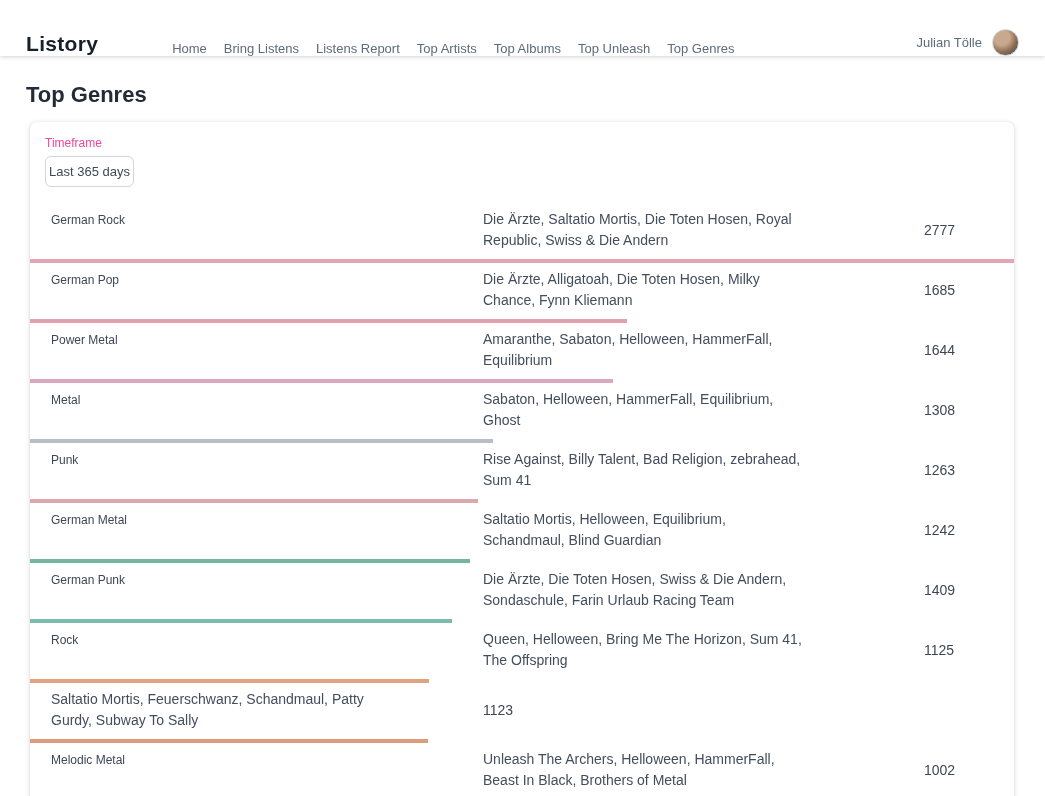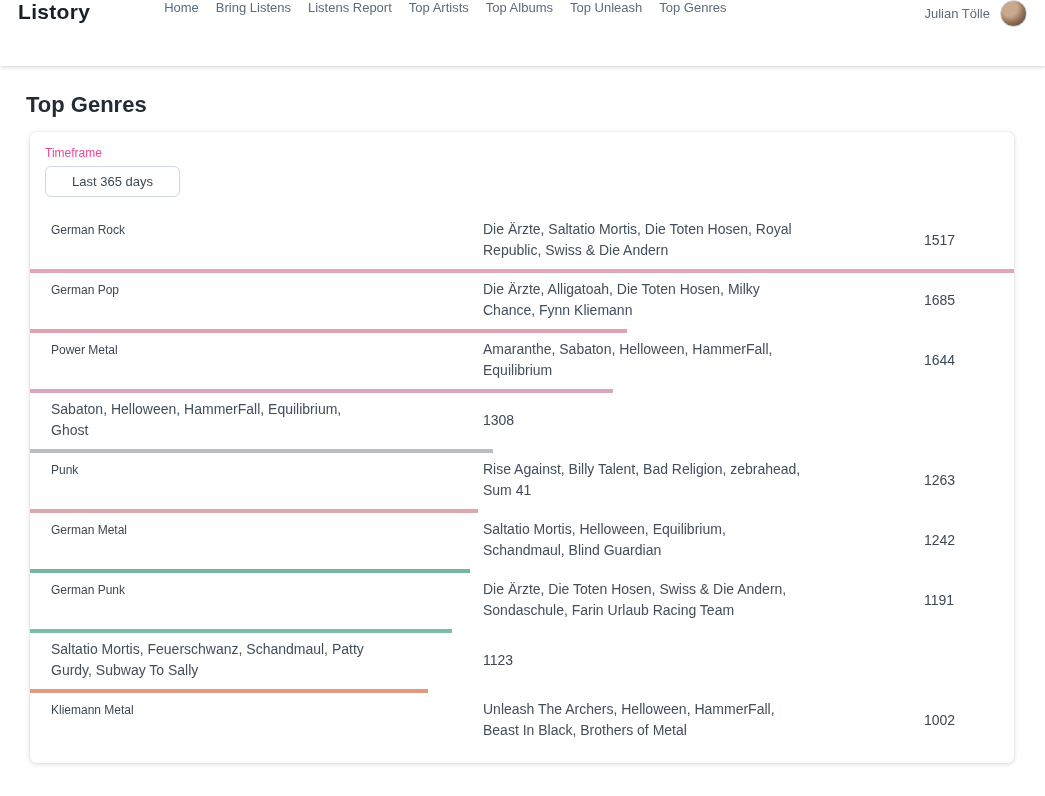--- a/index.html
+++ b/index.html
@@ -4,22 +4,22 @@
 <style>
   * { margin:0; padding:0; box-sizing:border-box; }
   html, body {
     width:1045px; height:796px; overflow:hidden;
     background:#ffffff;
     font-family:"Liberation Sans", sans-serif;
     color:#3d4754;
   }
   
   .navbar {
-    display:flex; align-items:flex-start;
-    height:66px; padding:0 18px;
+    display:flex; align-items:flex-end;
+    height:56px; padding:0 26px;
     background:#fff;
     box-shadow:0 1px 4px rgba(0,0,0,.18);
     position:relative; z-index:5;
   }
   .logo {
     font-size:21px; font-weight:800; color:#17202a;
     letter-spacing:.3px; margin-right:28px; cursor:pointer;
   }
   .nav-links { display:flex; gap:17px; flex:1; align-items:center;margin-left:46px; }
   .nav-link { font-size:13px; color:#5d6b7a; cursor:pointer; text-decoration:none; white-space:nowrap; }
@@ -41,21 +41,21 @@
     border-radius:6px;
     box-shadow:0 1px 5px rgba(0,0,0,.16), 0 0 1px rgba(0,0,0,.12);
     padding-top:14px; padding-bottom:10px;
   }
   .timeframe { padding:0 15px; }
   .tf-label { font-size:12px; color:#ec4899; }
   .tf-button {
     margin-top:6px; display:inline-flex; align-items:center;
     font-size:13px; color:#3e4956; background:#fff;
     border:1px solid #cfd6dd; border-radius:6px;
-    padding:7px 26px; cursor:pointer; font-family:inherit;
+    padding:7px 3px; cursor:pointer; font-family:inherit;
   }
   
   .rows { margin-top:16px; }
   .genre-row {
     position:relative;
     display:grid;
     grid-template-columns:432px 1fr 70px;
     padding:6px 20px 12px 21px;
     align-items:start;
   }
@@ -97,39 +97,40 @@
 
 <div class="card">
   <div class="timeframe">
     <div class="tf-label">Timeframe</div>
     <button class="tf-button">Last 365 days</button>
   </div>
   <div class="rows">
   <div class="genre-row">
     <div class="genre-name">German Rock</div>
     <div class="artists">Die Ärzte, Saltatio Mortis, Die Toten Hosen, Royal Republic, Swiss &amp; Die Andern</div>
-    <div class="count">1517</div>
+    <div class="count">2777</div>
     <div class="bar" style="width: 100%; background: rgb(223, 168, 180);"></div>
   </div>
 
   <div class="genre-row">
     <div class="genre-name">German Pop</div>
     <div class="artists">Die Ärzte, Alligatoah, Die Toten Hosen, Milky Chance, Fynn Kliemann</div>
     <div class="count">1685</div>
     <div class="bar" style="width: 60.68%; background: rgb(226, 161, 174);"></div>
   </div>
 
   <div class="genre-row">
     <div class="genre-name">Power Metal</div>
     <div class="artists">Amaranthe, Sabaton, Helloween, HammerFall, Equilibrium</div>
     <div class="count">1644</div>
     <div class="bar" style="width: 59.2%; background: rgb(217, 168, 192);"></div>
   </div>
 
   <div class="genre-row">
+    <div class="genre-name">Metal</div>
     <div class="artists">Sabaton, Helloween, HammerFall, Equilibrium, Ghost</div>
     <div class="count">1308</div>
     <div class="bar" style="width: 47.1%; background: rgb(185, 190, 198);"></div>
   </div>
 
   <div class="genre-row">
     <div class="genre-name">Punk</div>
     <div class="artists">Rise Against, Billy Talent, Bad Religion, zebrahead, Sum 41</div>
     <div class="count">1263</div>
     <div class="bar" style="width: 45.48%; background: rgb(219, 168, 174);"></div>
@@ -138,32 +139,38 @@
   <div class="genre-row">
     <div class="genre-name">German Metal</div>
     <div class="artists">Saltatio Mortis, Helloween, Equilibrium, Schandmaul, Blind Guardian</div>
     <div class="count">1242</div>
     <div class="bar" style="width: 44.72%; background: rgb(116, 182, 162);"></div>
   </div>
 
   <div class="genre-row">
     <div class="genre-name">German Punk</div>
     <div class="artists">Die Ärzte, Die Toten Hosen, Swiss &amp; Die Andern, Sondaschule, Farin Urlaub Racing Team</div>
-    <div class="count">1191</div>
+    <div class="count">1409</div>
     <div class="bar" style="width: 42.89%; background: rgb(124, 188, 170);"></div>
   </div>
 
+  <div class="genre-row">
+    <div class="genre-name">Rock</div>
+    <div class="artists">Queen, Helloween, Bring Me The Horizon, Sum 41, The Offspring</div>
+    <div class="count">1125</div>
+    <div class="bar" style="width: 40.51%; background: rgb(223, 163, 127);"></div>
+  </div>
 
   <div class="genre-row">
     <div class="artists">Saltatio Mortis, Feuerschwanz, Schandmaul, Patty Gurdy, Subway To Sally</div>
     <div class="count">1123</div>
     <div class="bar" style="width: 40.44%; background: rgb(224, 154, 125);"></div>
   </div>
 
   <div class="genre-row">
-    <div class="genre-name">Kliemann Metal</div>
+    <div class="genre-name">Melodic Metal</div>
     <div class="artists">Unleash The Archers, Helloween, HammerFall, Beast In Black, Brothers of Metal</div>
     <div class="count">1002</div>
 
   </div>
 
 </div>
 </div>
 
 </body></html>

